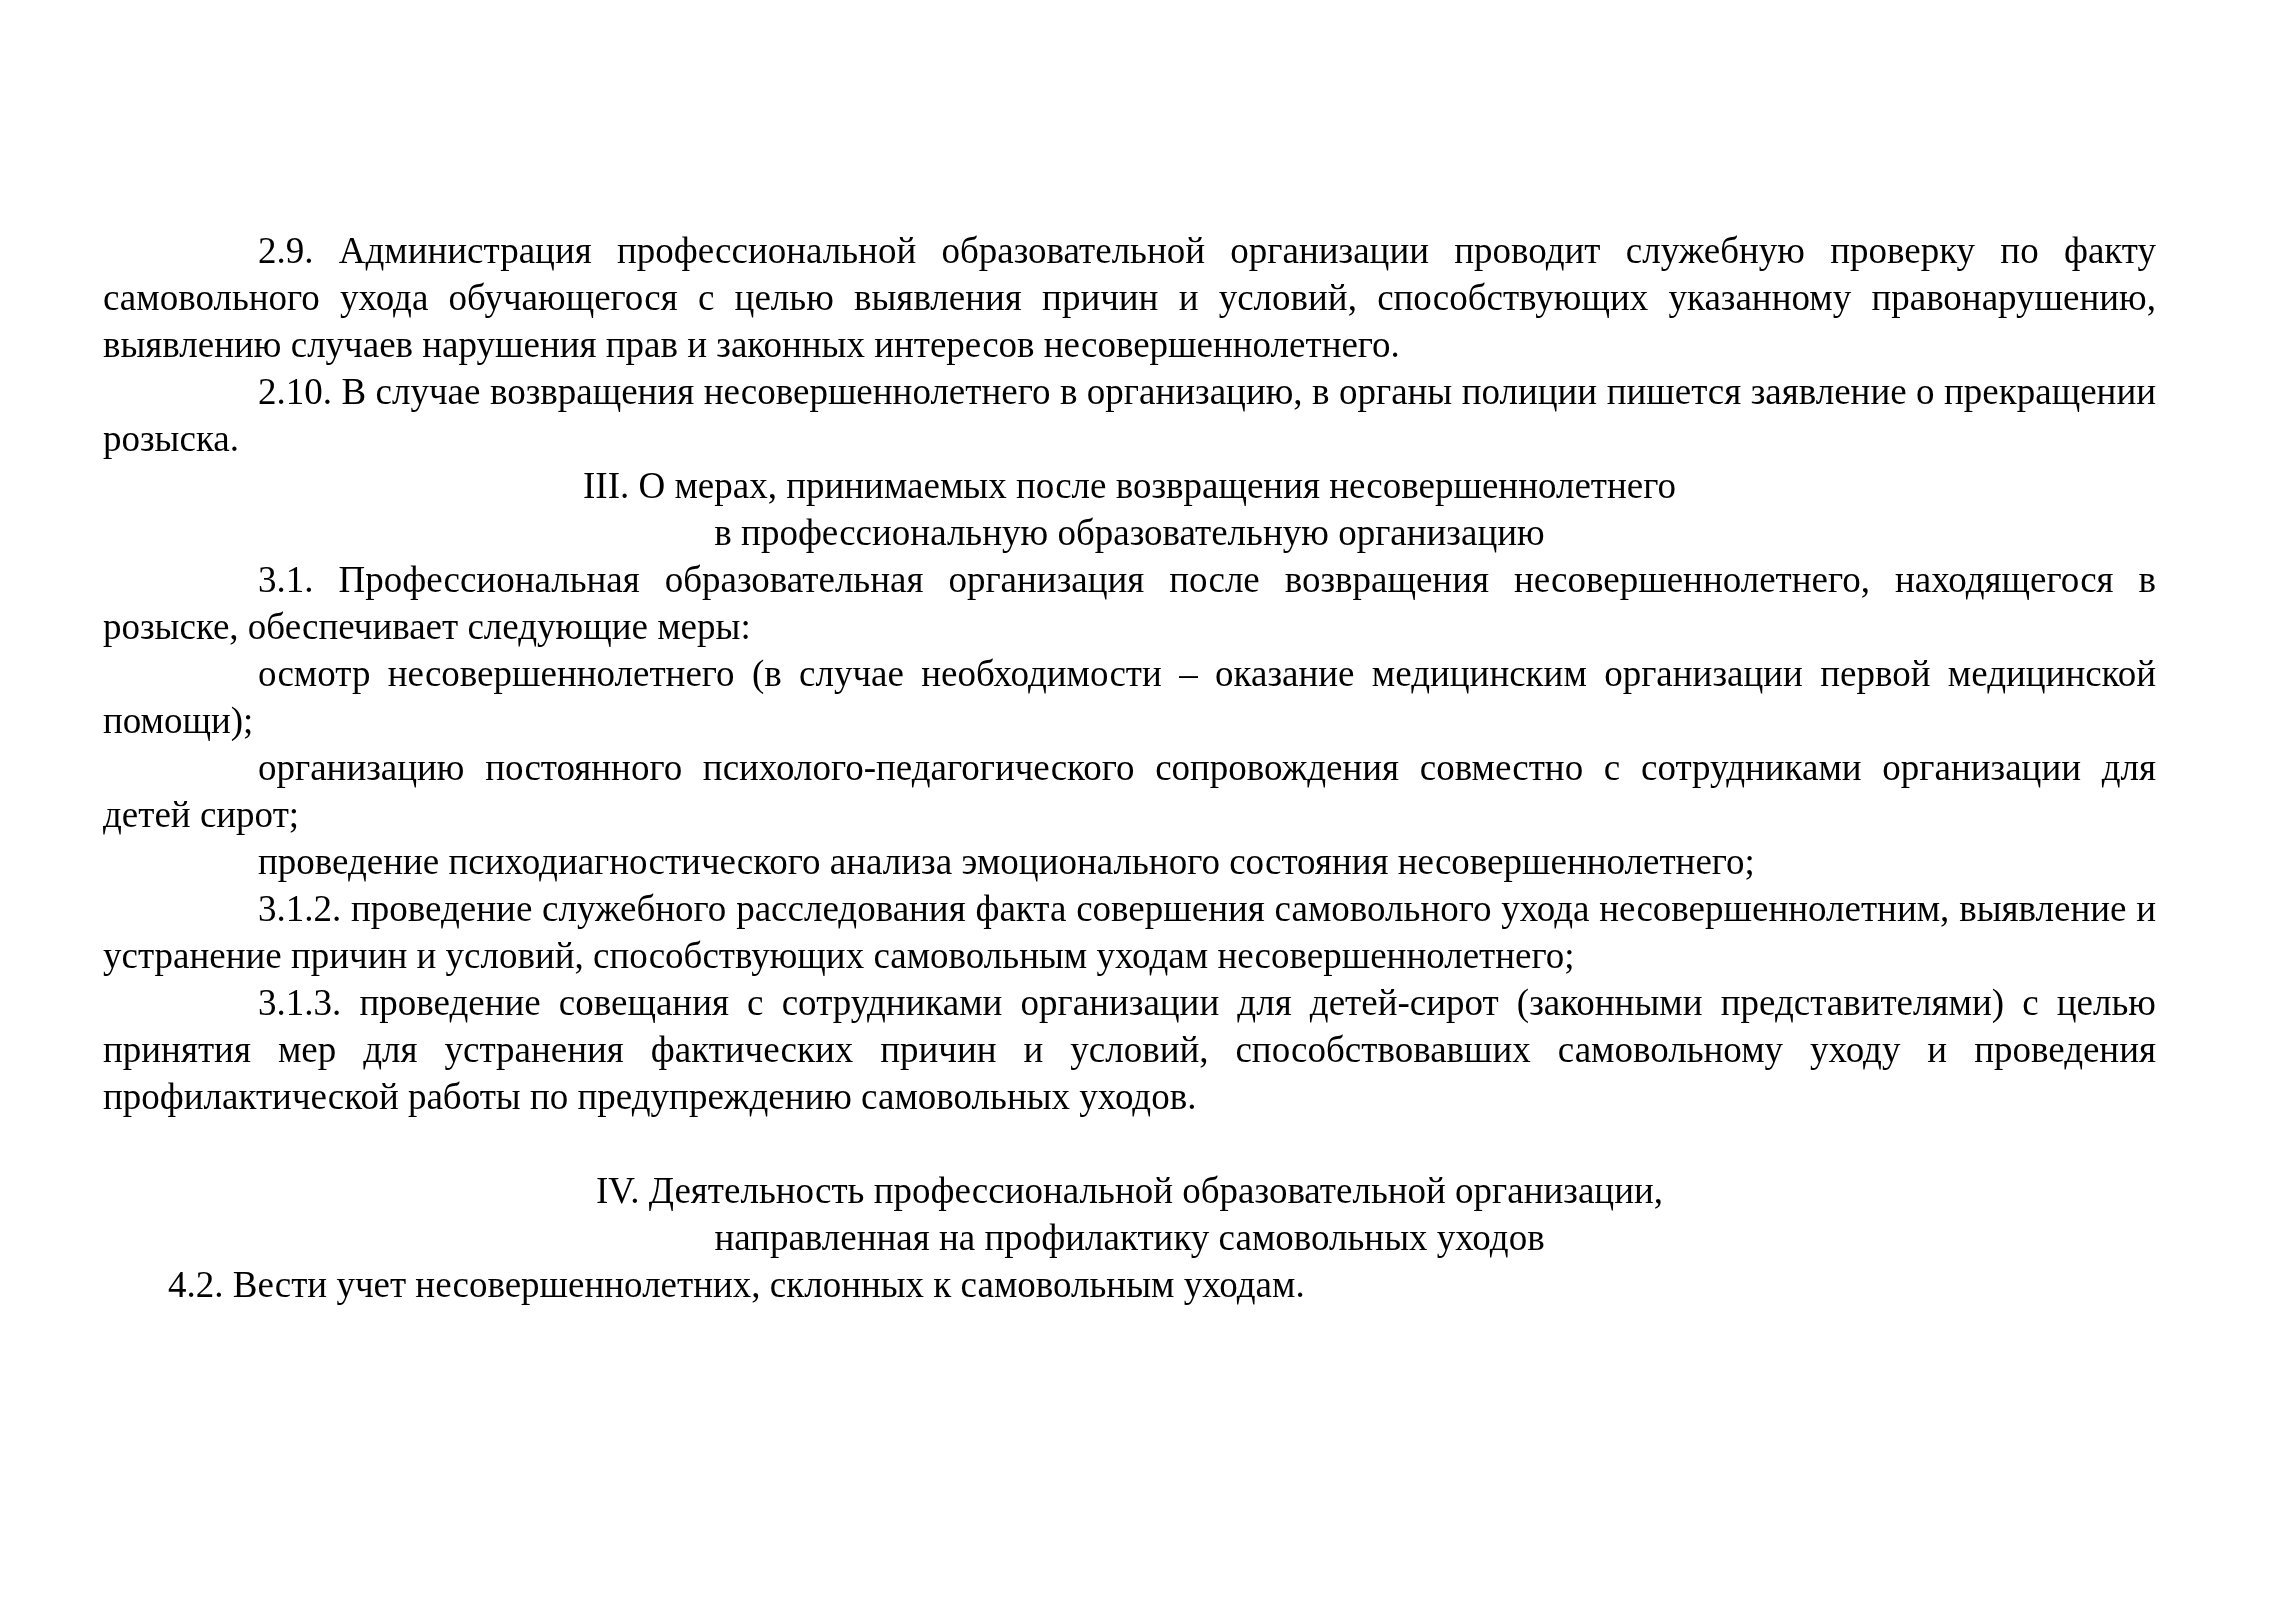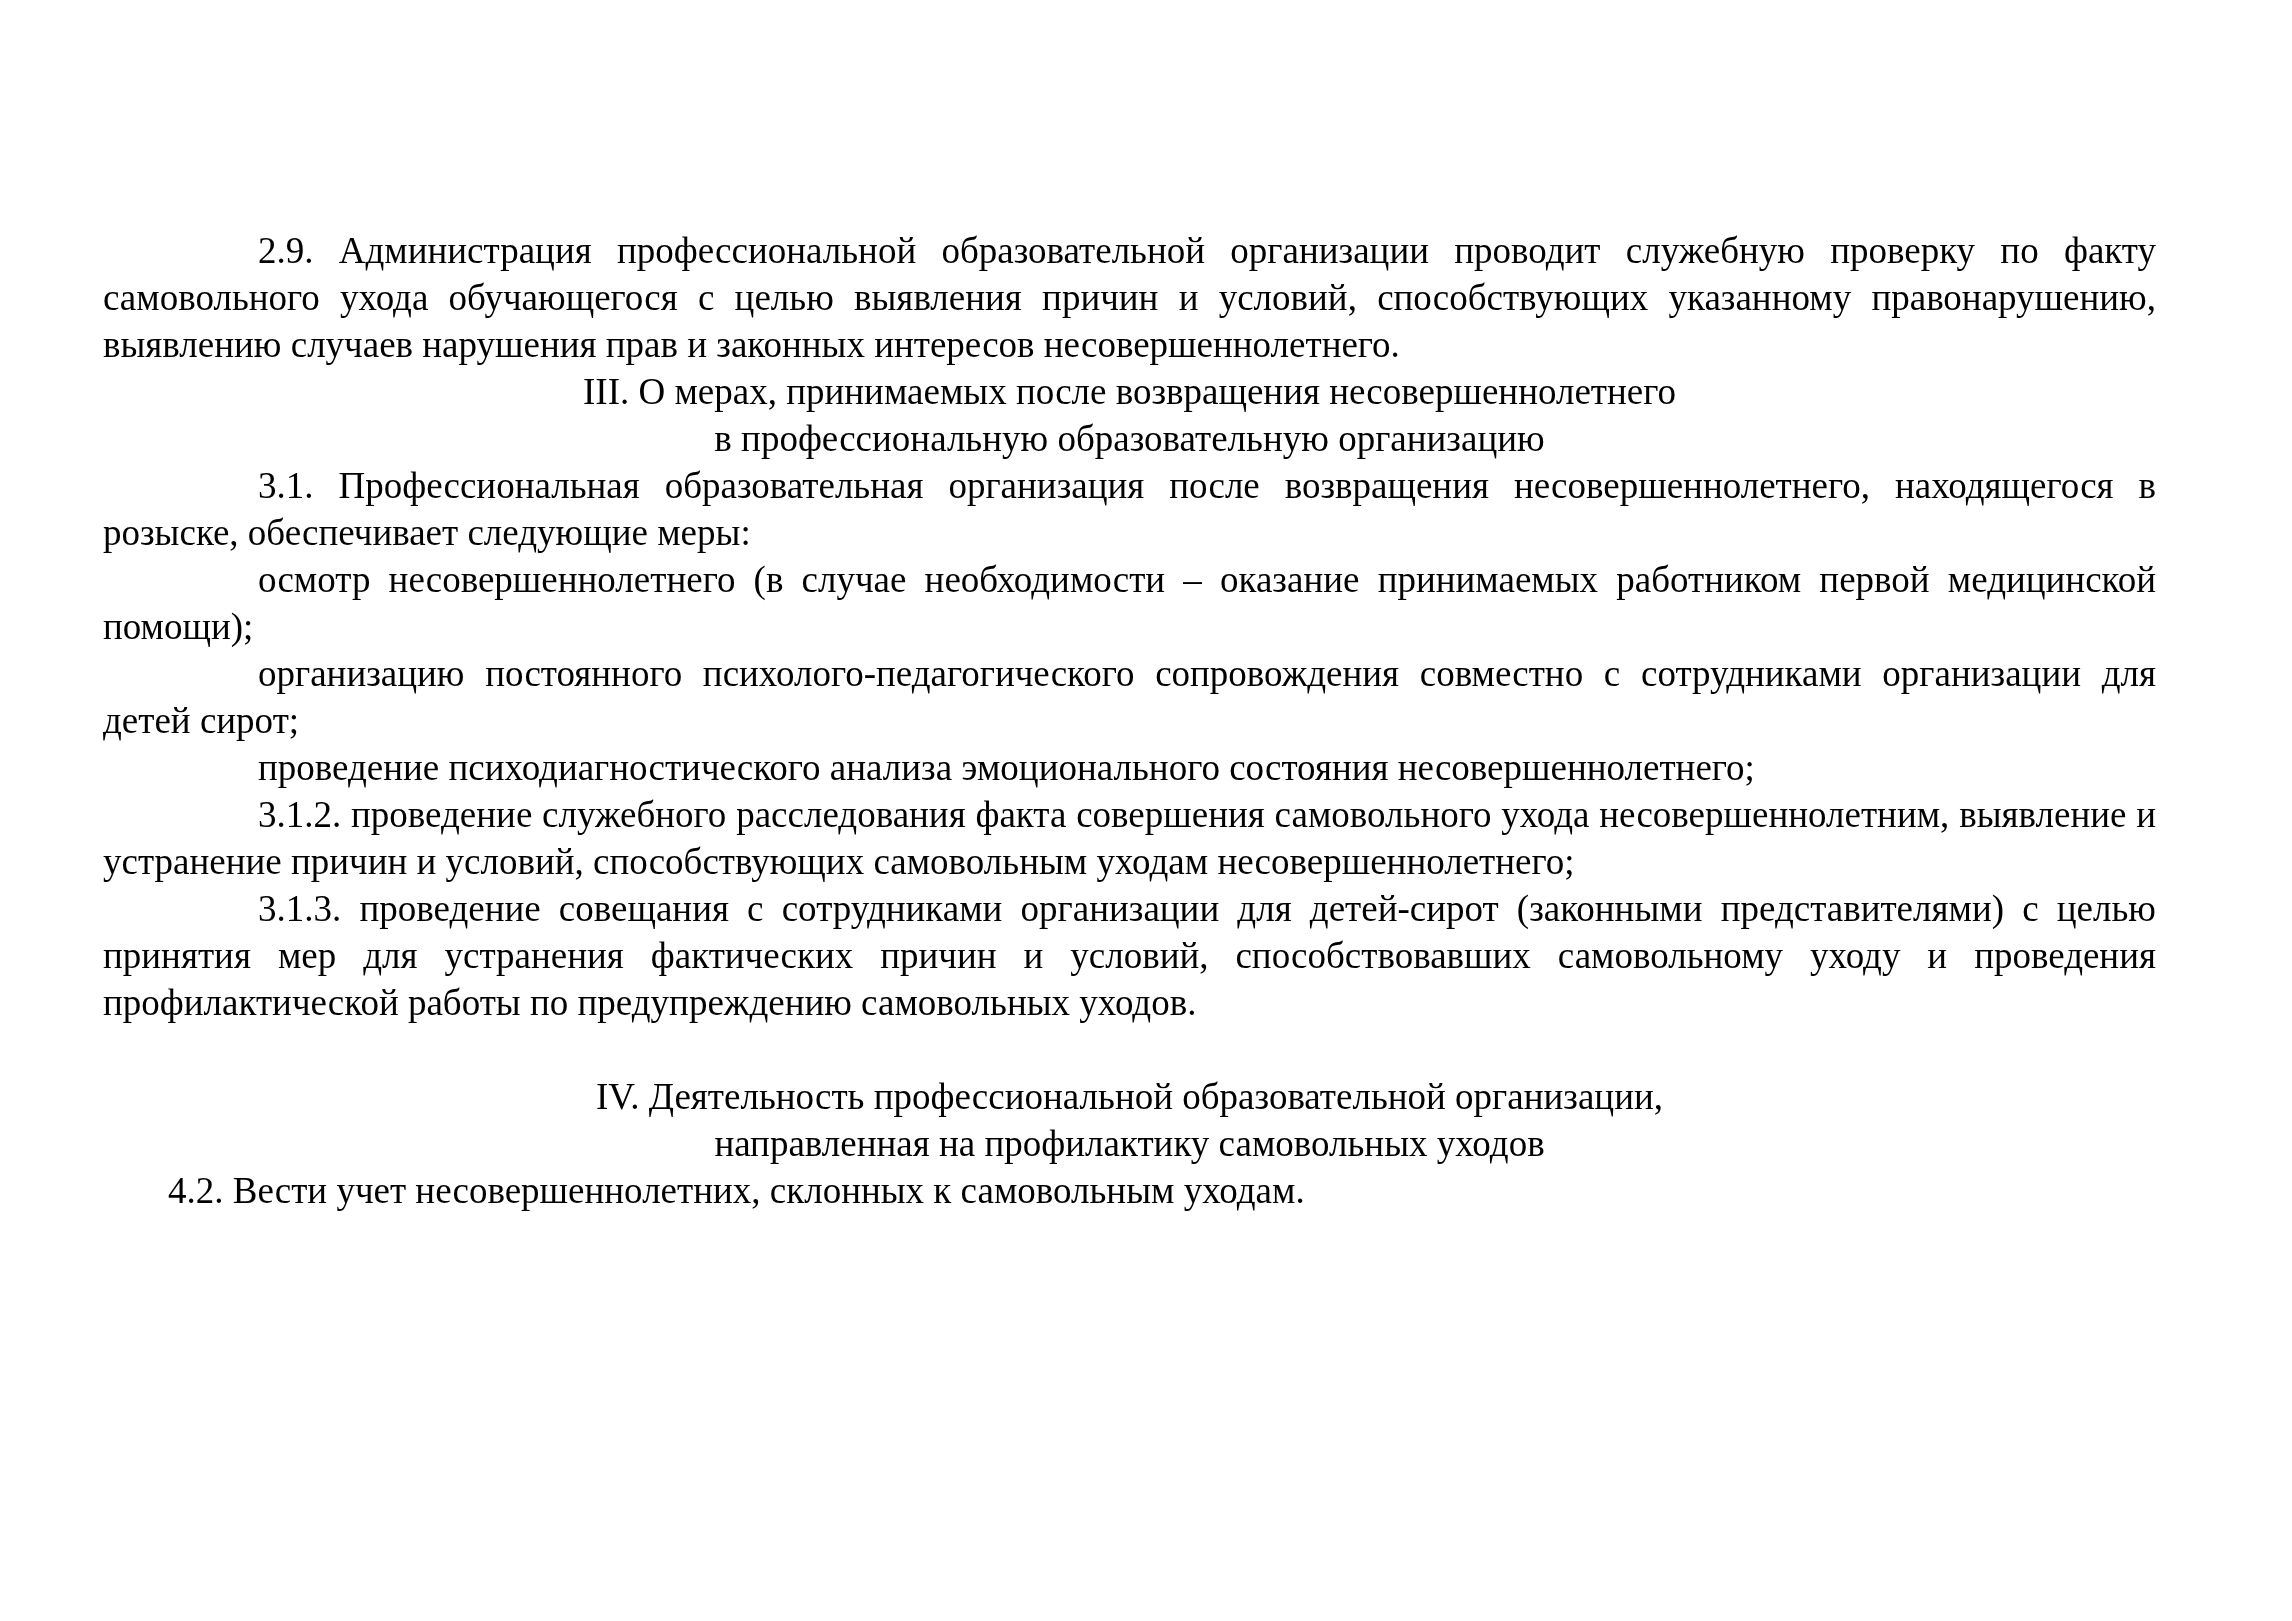--- a/index.html
+++ b/index.html
@@ -44,24 +44,25 @@
   .small-indent {
     text-align: left;
     text-indent: 65px;
   }
 </style>
 </head>
 <body>
 
 <div class="page">
   <p class="body">2.9. Администрация профессиональной образовательной организации проводит служебную проверку по факту самовольного ухода обучающегося с целью выявления причин и условий, способствующих указанному правонарушению, выявлению случаев нарушения прав и законных интересов несовершеннолетнего.</p>
+  <p class="body">2.10. В случае возвращения несовершеннолетнего в организацию, в органы полиции пишется заявление о прекращении розыска.</p>
   <p class="heading">III. О мерах, принимаемых после возвращения несовершеннолетнего
 в профессиональную образовательную организацию</p>
   <p class="body">3.1. Профессиональная образовательная организация после возвращения несовершеннолетнего, находящегося в розыске, обеспечивает следующие меры:</p>
-  <p class="body">осмотр несовершеннолетнего (в случае необходимости – оказание принимаемых работником первой медицинской помощи);</p>
+  <p class="body">осмотр несовершеннолетнего (в случае необходимости – оказание медицинским организации первой медицинской помощи);</p>
   <p class="body">организацию постоянного психолого-педагогического сопровождения совместно с сотрудниками организации для детей сирот;</p>
   <p class="body">проведение психодиагностического анализа эмоционального состояния несовершеннолетнего;</p>
   <p class="body">3.1.2. проведение служебного расследования факта совершения самовольного ухода несовершеннолетним, выявление и устранение причин и условий, способствующих самовольным уходам несовершеннолетнего;</p>
   <p class="body">3.1.3. проведение совещания с сотрудниками организации для детей-сирот (законными представителями) с целью принятия мер для устранения фактических причин и условий, способствовавших самовольному уходу и проведения профилактической работы по предупреждению самовольных уходов.</p>
   <p class="heading heading-spaced">IV. Деятельность профессиональной образовательной организации,
 направленная на профилактику самовольных уходов</p>
   <p class="body small-indent">4.2. Вести учет несовершеннолетних, склонных к самовольным уходам.</p>
 </div>
 
 

